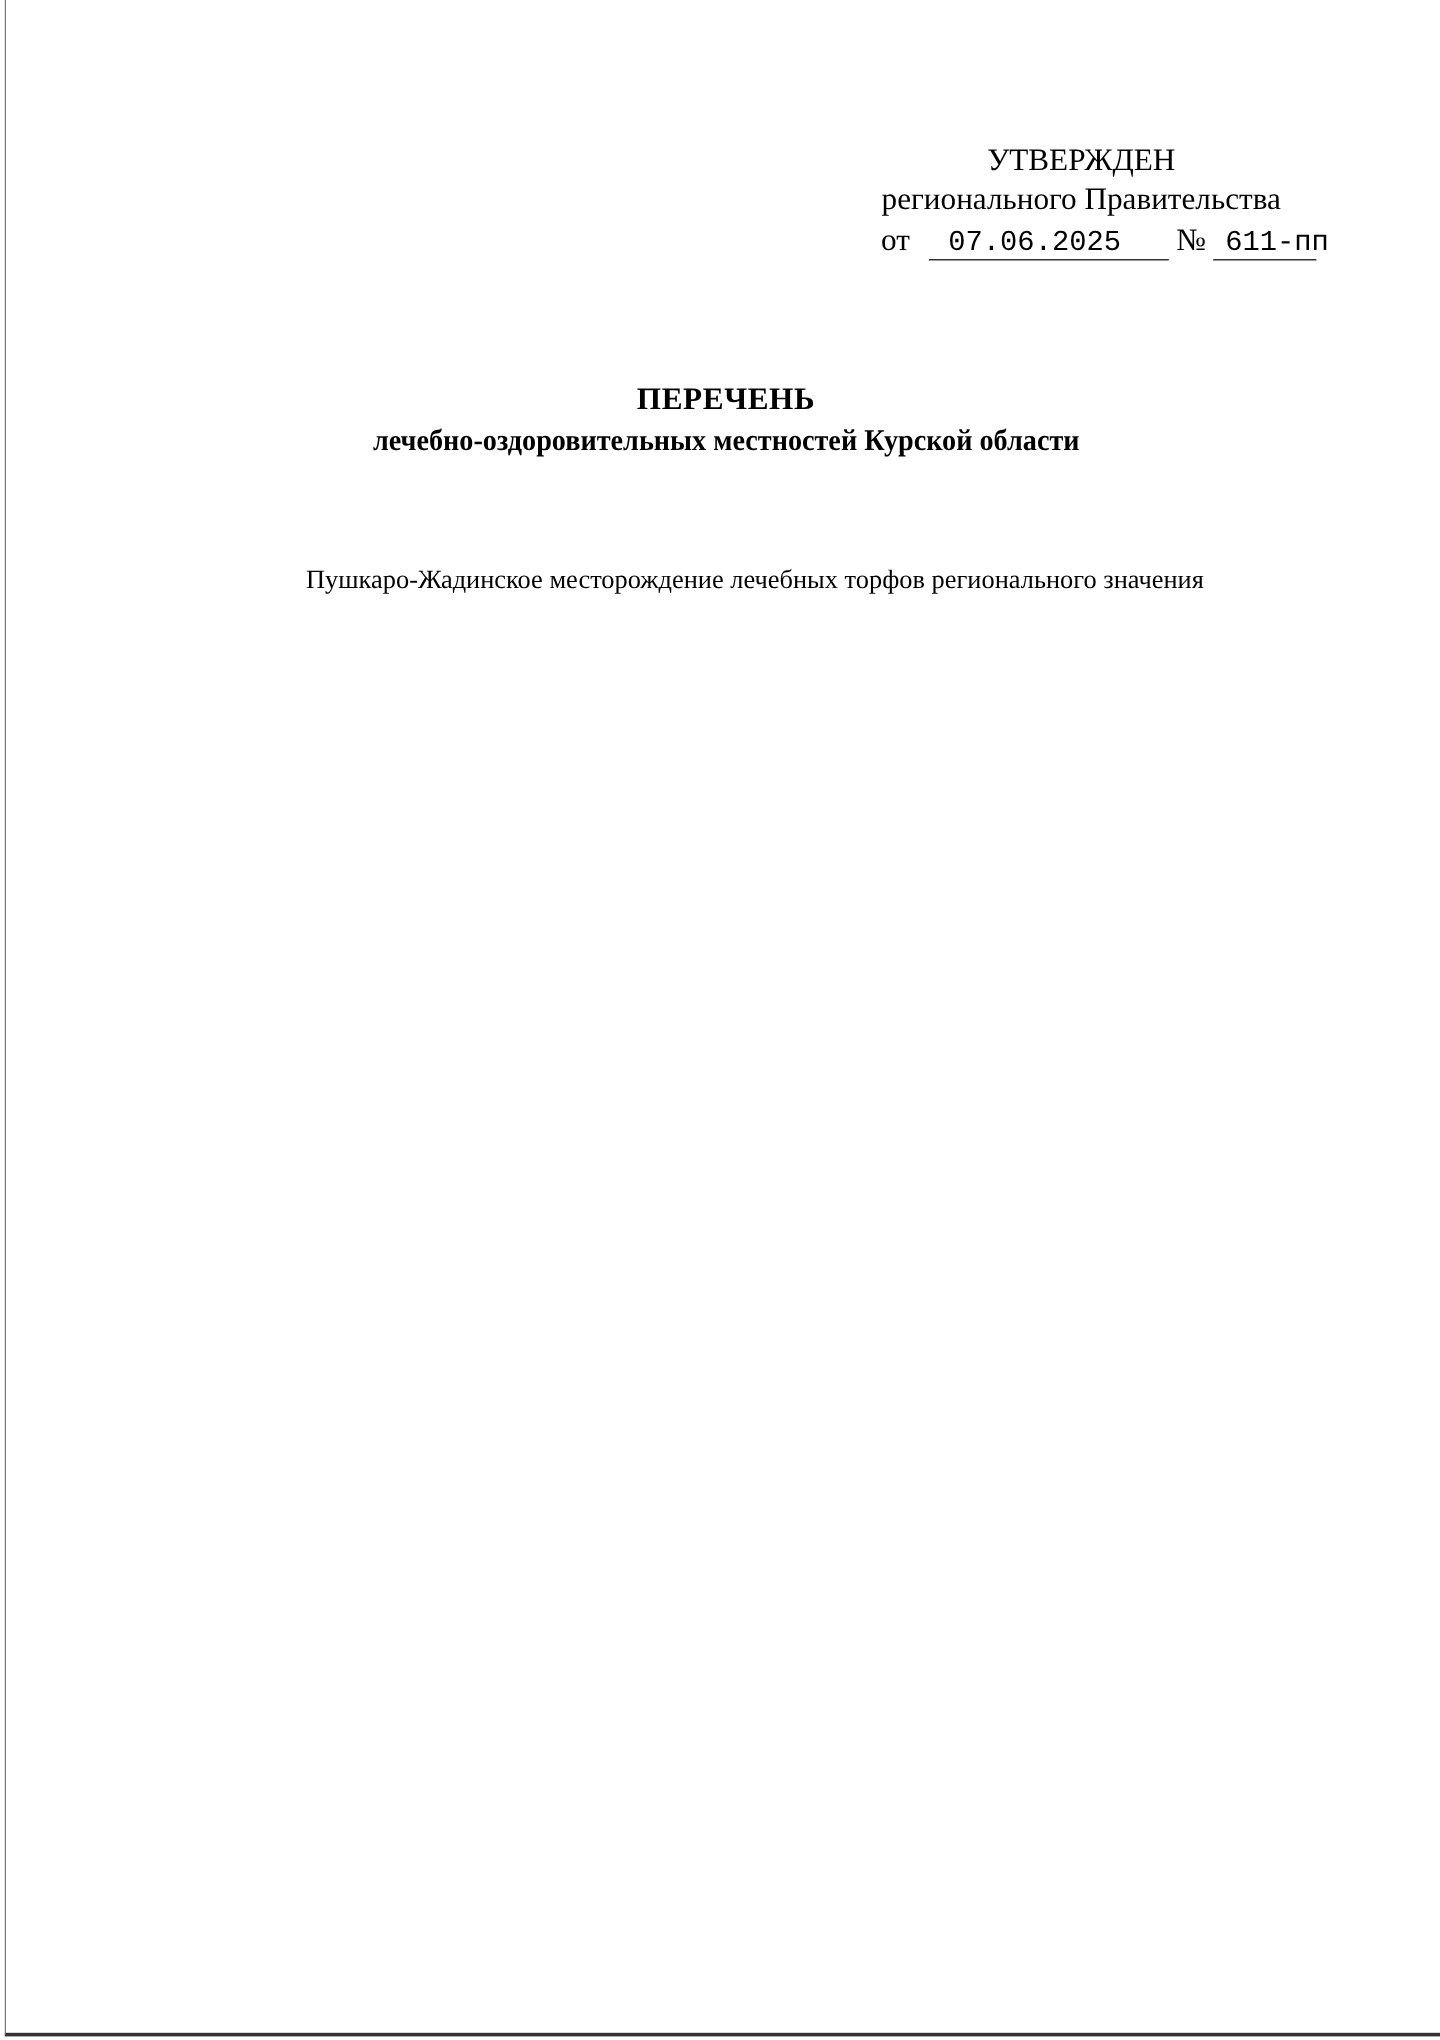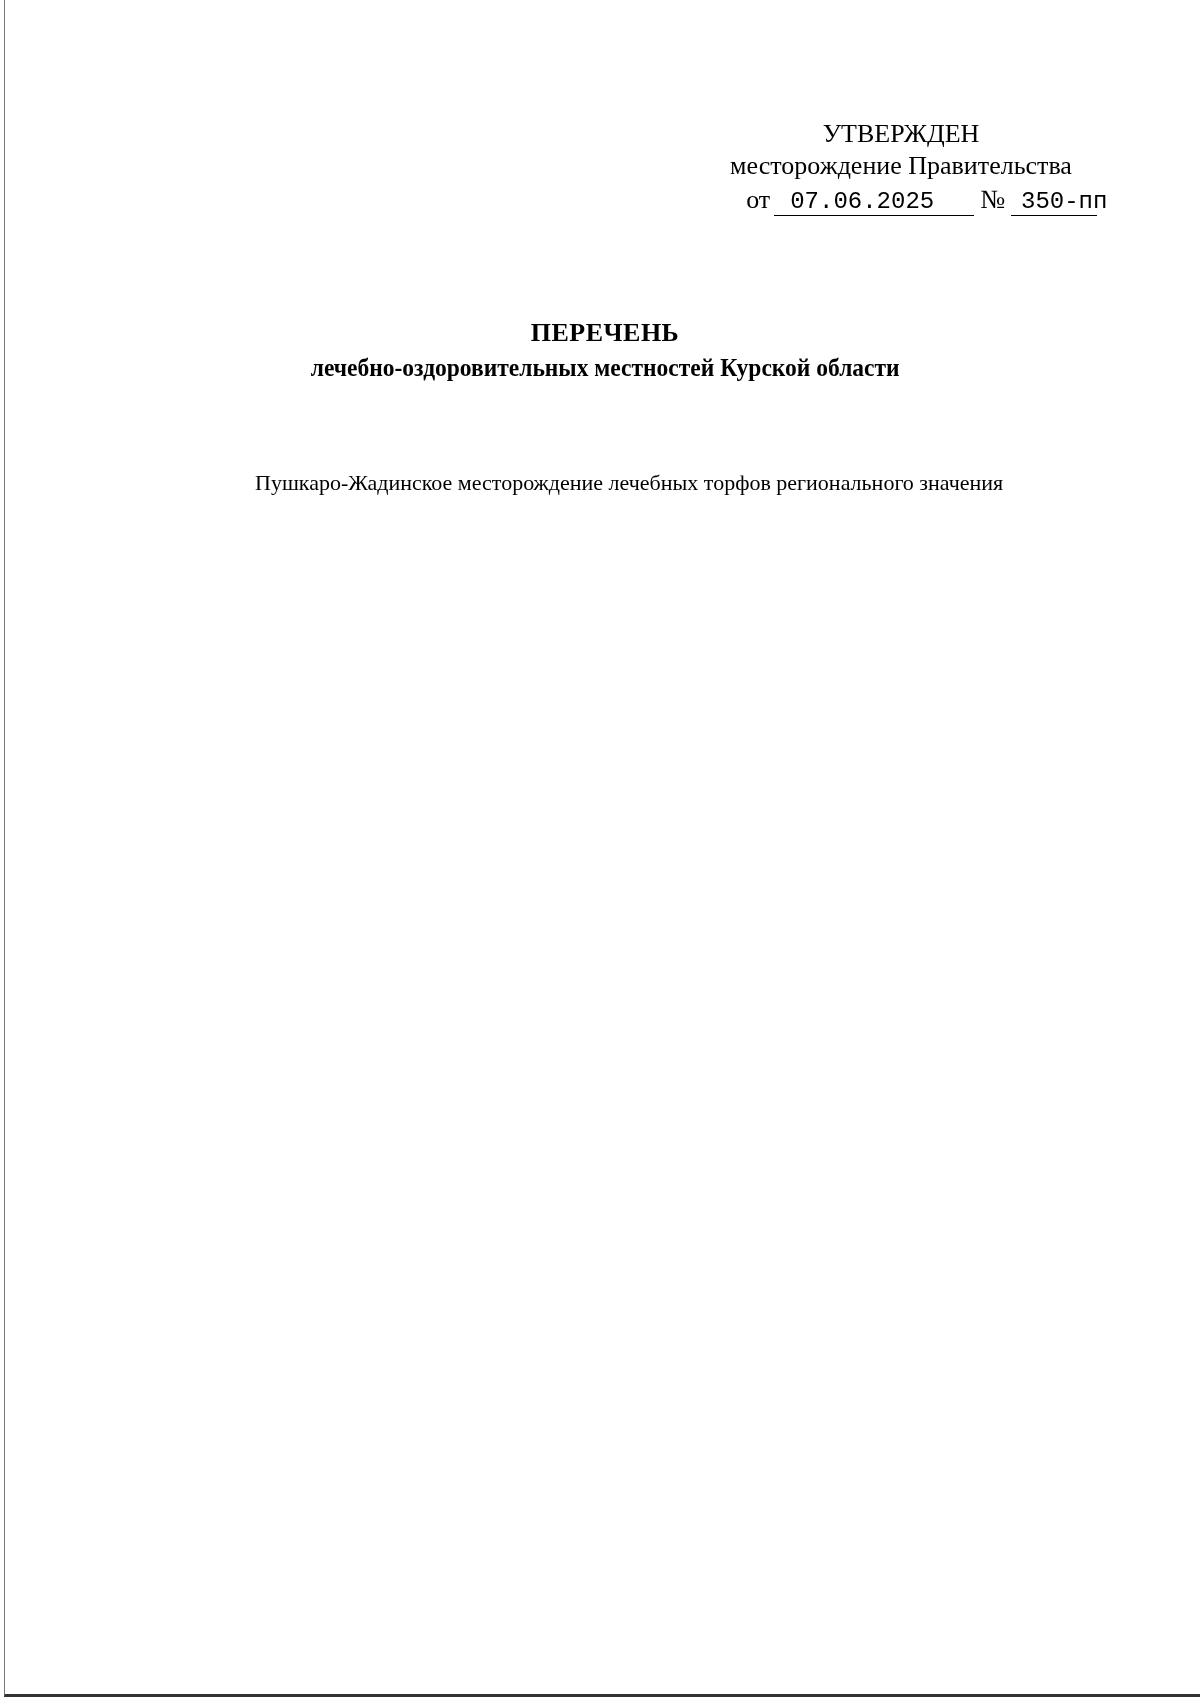--- a/index.html
+++ b/index.html
@@ -35,21 +35,21 @@
       font-size: 26px;
       line-height: 32px;
     }
     .approval .line { display: block; white-space: nowrap; }
     .approval .date-line {
       display: block;
       white-space: nowrap;
       text-align: right;
       margin-top: 2px;
     }
-    .date-line .prefix { margin-right: 4px; }
+    .date-line .prefix { margin-right: 16px; }
     .field {
       display: inline-block;
       border-bottom: 1.5px solid #000;
       font-family: "Liberation Mono", "DejaVu Sans Mono", monospace;
       font-size: 24px;
       line-height: 26px;
       padding: 0 2px;
       text-align: left;
     }
     .field.date { width: 200px; padding-left: 16px; box-sizing: border-box; }
@@ -88,23 +88,23 @@
       margin-top: 20px;
     }
   </style>
 </head>
 <body>
 
 <div class="page">
 
   <div class="approval">
     <span class="line">УТВЕРЖДЕН</span>
-    <span class="line">месторождение Правительства</span>
+    <span class="line">регионального Правительства</span>
     <span class="date-line">
-      <span class="prefix">от</span><span class="field date">07.06.2025</span><span class="num-sign">№</span><span class="field num">350-пп</span>
+      <span class="prefix">от</span><span class="field date">07.06.2025</span><span class="num-sign">№</span><span class="field num">611-пп</span>
     </span>
   </div>
 
   <div class="title-block">
     <div class="title">ПЕРЕЧЕНЬ</div>
     <div><span class="subtitle">лечебно-оздоровительных местностей Курской области</span></div>
   </div>
 
   <div class="body-text">Пушкаро-Жадинское месторождение лечебных торфов регионального значения</div>
 

